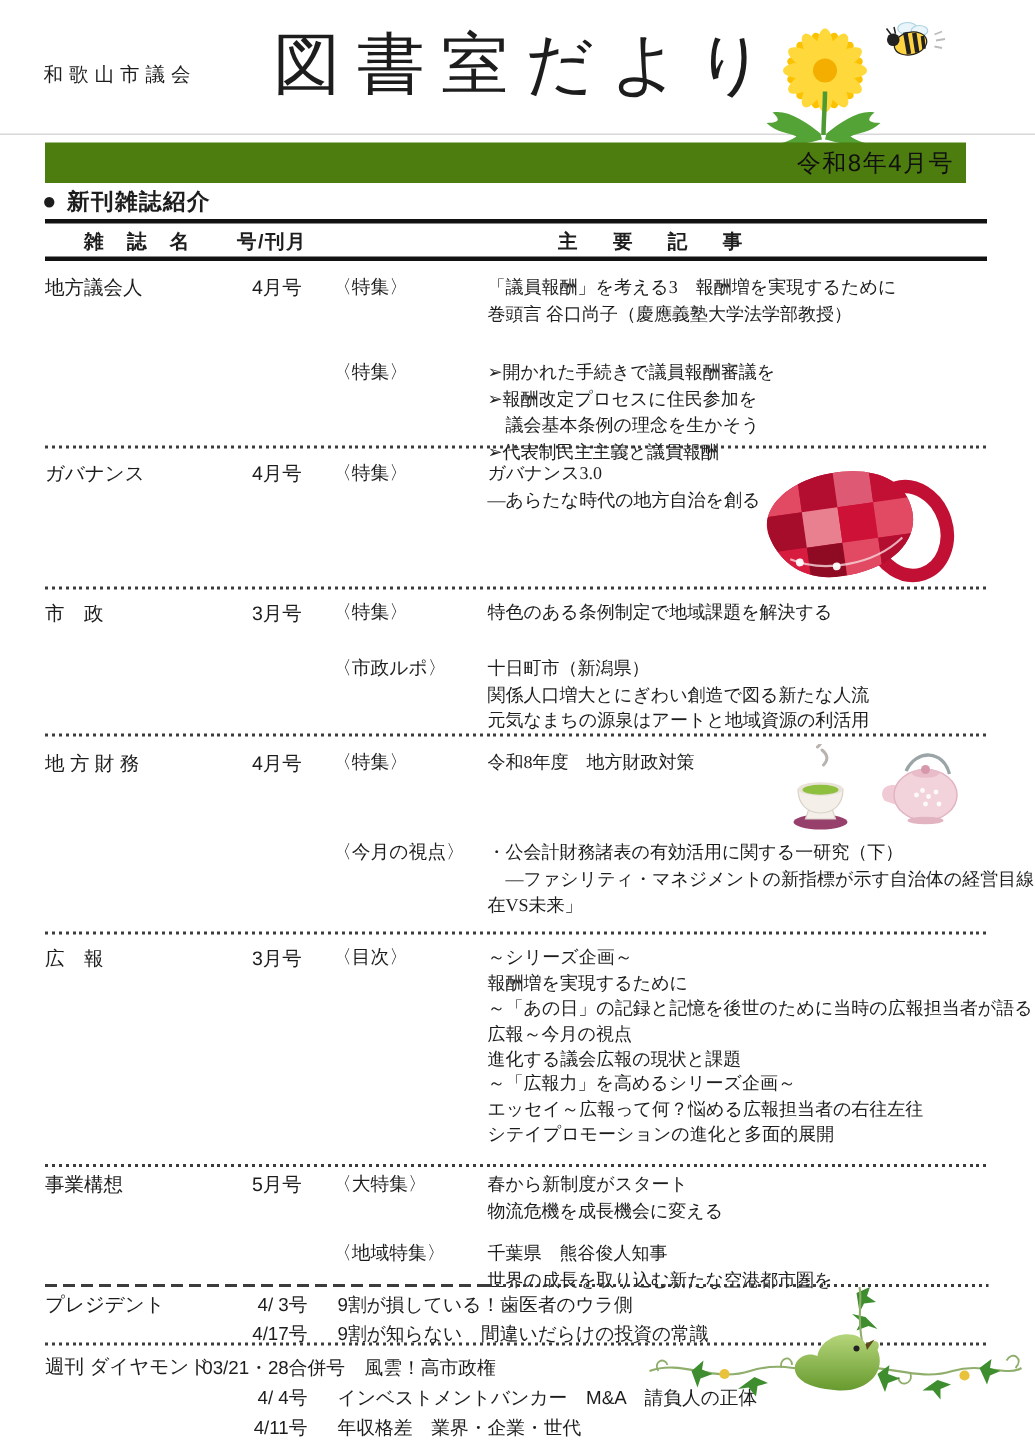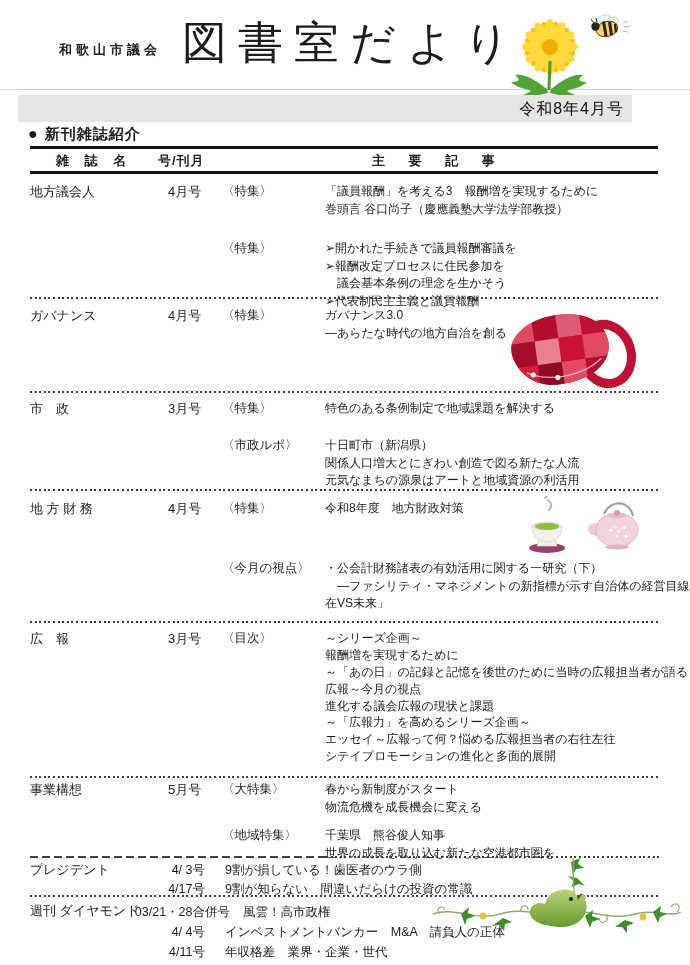--- a/index.html
+++ b/index.html
@@ -1,24 +1,24 @@
 <!DOCTYPE html>
 <html><head>
 <meta charset="utf-8">
 <style>
   html,body{margin:0;padding:0;background:#fff;}
   .page{position:relative;width:690px;height:965px;background:#ffffff;overflow:hidden;
         font-family:"Liberation Sans","DejaVu Sans",sans-serif;color:#1d1d1d;}
 
   
-  .org{position:absolute;left:29px;top:41px;font-size:13px;font-weight:bold;letter-spacing:4px;white-space:pre;margin-left:30px;}
+  .org{position:absolute;left:29px;top:41px;font-size:13px;font-weight:normal;letter-spacing:4px;white-space:pre;}
   .title{position:absolute;left:146px;top:13px;font-size:45px;font-weight:400;letter-spacing:11px;white-space:pre;margin-left:36px;}
   .hdr-rule{position:absolute;left:0;top:89px;width:690px;height:1px;background:#d8d8d8;}
 
-  .banner{position:absolute;left:18px;top:95px;width:614px;height:27px;background:#e5e5e5;}
+  .banner{position:absolute;left:30px;top:95px;width:614px;height:27px;background:#4d7c0f;}
   .banner-text{position:absolute;right:8px;top:4px;font-size:16px;color:#101010;letter-spacing:1px;}
 
   .sec-title{position:absolute;left:28px;top:125px;font-size:15px;font-weight:bold;letter-spacing:1px;}
   .sec-title .dot{font-size:16px;margin-right:6px;}
 
   .thick{position:absolute;left:30px;width:628px;height:3px;background:#121212;}
 
   .thead{position:absolute;top:152px;left:0;width:690px;font-size:13px;font-weight:bold;}
   .th-name{position:absolute;left:56px;letter-spacing:6px;white-space:pre;}
   .th-issue{position:absolute;left:158px;letter-spacing:1px;}
@@ -31,21 +31,21 @@
   .dash{position:absolute;left:30px;width:296px;height:2px;
         background:repeating-linear-gradient(90deg,#3c3c3c 0 8px,transparent 8px 12px);}
   .dash + .divider.half{left:326px;}
 
   
   .row,.srow{position:absolute;left:0;width:690px;}
   .cell-name{position:absolute;left:30px;top:0;font-size:13px;white-space:pre;}
   .cell-issue{position:absolute;left:168px;top:0;font-size:13px;white-space:pre;}
   .section{position:absolute;left:0;width:690px;}
   .sec-label{position:absolute;left:222px;top:0;font-size:12.5px;white-space:pre;}
-  .lines{position:absolute;left:325px;top:0;width:365px;}
+  .lines{position:absolute;left:325px;top:0;width:365px;font-family:Liberation Serif, serif;}
   .ln{font-size:12px;line-height:17.5px;height:17.5px;white-space:pre;}
   .tight .ln{line-height:16.9px;height:16.9px;}
 
   
   .entries{position:absolute;left:0;top:0;width:690px;}
   .entry{position:relative;height:19px;line-height:19px;font-size:12.5px;}
   .srow-dia .entry{height:20px;line-height:20px;padding-left:32px;}
   .e-issue{position:absolute;left:0;width:205px;text-align:right;white-space:pre;}
   .e-text{position:absolute;left:225px;white-space:pre;}
   .entry.wide .e-issue{width:230px;}

